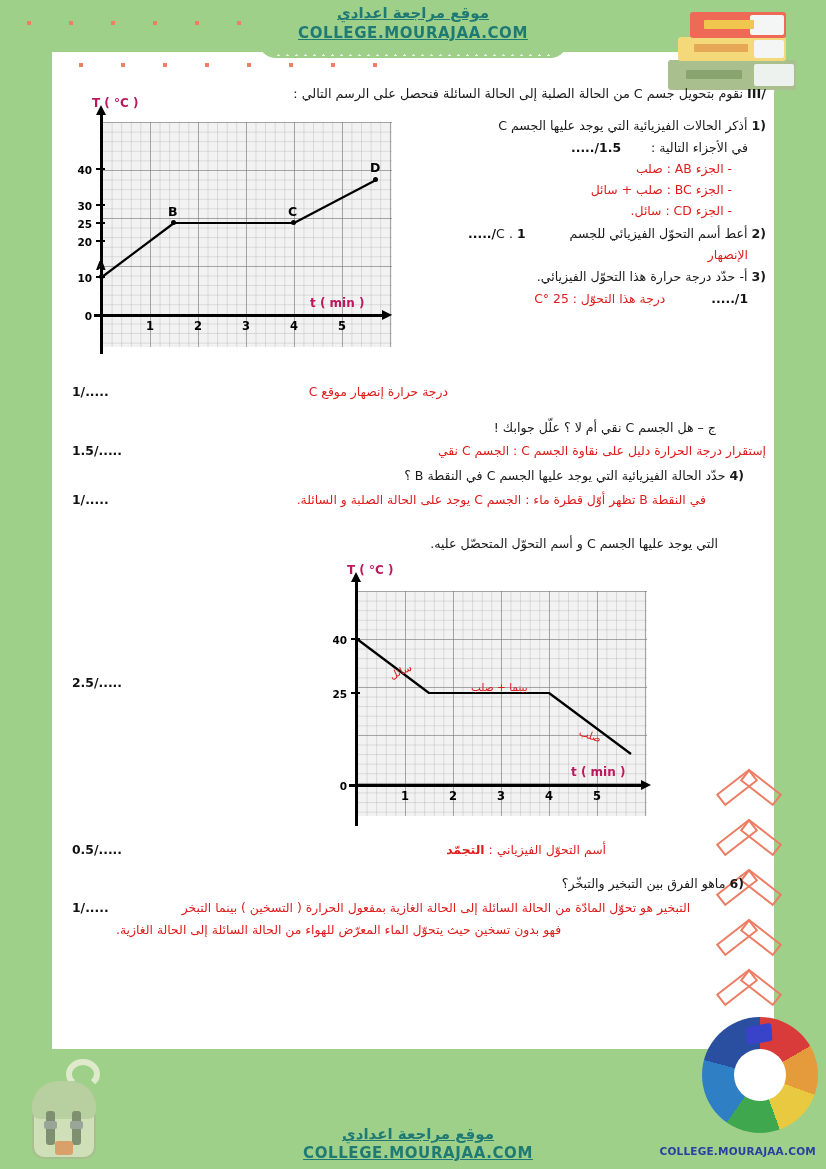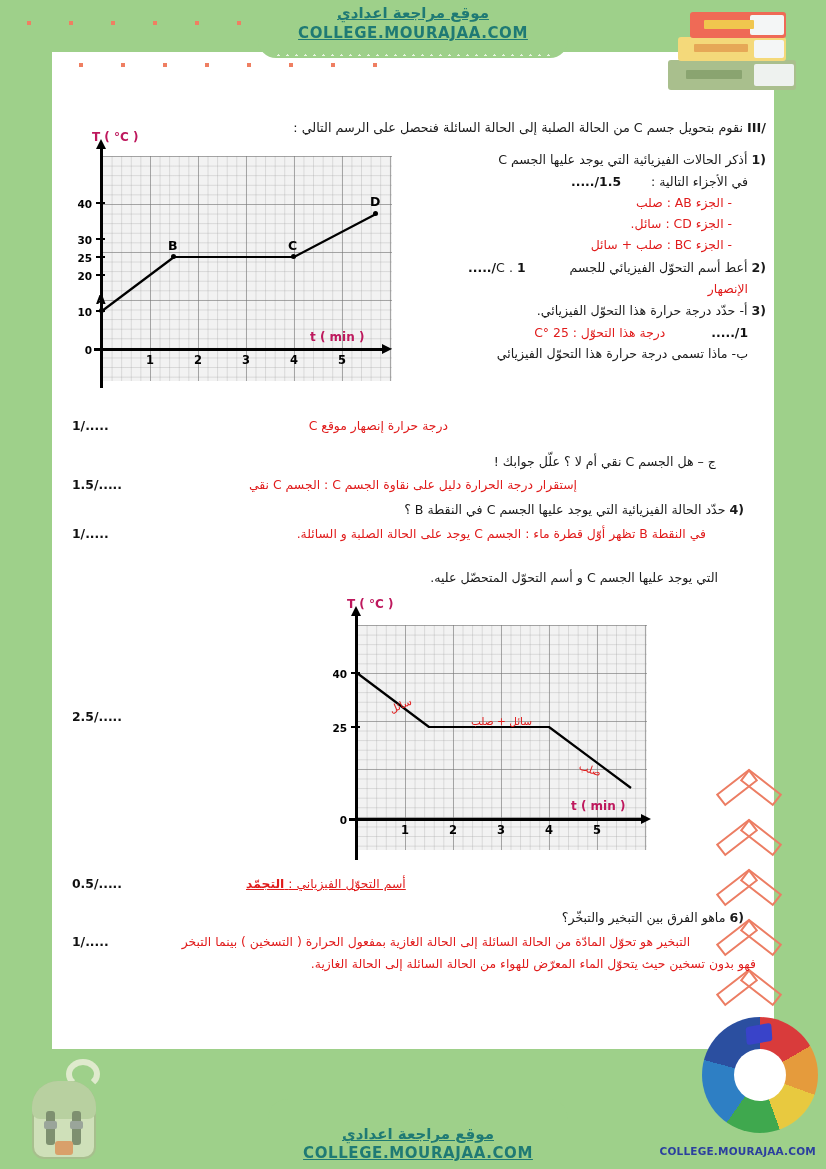--- a/index.html
+++ b/index.html
@@ -154,21 +154,21 @@
   .chev::before, .chev::after {
     content: ""; position: absolute; width: 38px; height: 11px;
     border: 2.4px solid #ec7d63; background: transparent;
   }
   .chev::before { left: 0;  top: 12px; transform: rotate(-38deg); }
   .chev::after  { left: 24px; top: 12px; transform: rotate(38deg); }
 
   
   .content {
     position: absolute;
-    left: 60px; top: 118px;
+    left: 60px; top: 84px;
     width: 706px; height: 900px;
     direction: rtl;
     color: #1a1a1a;
     font-size: 12.6px;
     line-height: 1.55;
   }
 
   .q-line { direction: rtl; text-align: right; font-size: 12.6px; }
   .ans    { color: #e01b1b; direction: rtl; text-align: right; font-size: 12.4px; }
   .ans-b  { color: #e01b1b; font-weight: bold; }
@@ -356,47 +356,46 @@
 
       <div class="row q-line">
         <span class="roman">1)</span>
         <span>أذكر الحالات الفيزيائية التي يوجد عليها الجسم C</span>
       </div>
       <div class="row q-line indent1">
         <span>في الأجزاء التالية :</span>
         <span class="mark" style="position:static; margin-right:26px;">1.5/.....</span>
       </div>
       <div class="row ans indent2">-   الجزء AB : صلب</div>
+      <div class="row ans indent2">-   الجزء BC : صلب + سائل</div>
       <div class="row ans indent2">-   الجزء CD : سائل.</div>
-      <div class="row ans indent2">-   الجزء BC : صلب + سائل</div>
 
       <div class="row q-line" style="margin-top:3px;">
         <span class="roman">2)</span>
         <span>أعط أسم التحوّل الفيزيائي للجسم C .</span>
         <span class="mark" style="position:static; margin-right:40px;">1/.....</span>
       </div>
       <div class="row ans indent1">الإنصهار</div>
 
       <div class="row q-line" style="margin-top:3px;">
         <span class="roman">3)</span>
         <span>أ- حدّد درجة حرارة هذا التحوّل الفيزيائي.</span>
       </div>
       <div class="row ans indent1">
         <span class="mark" style="position:static; color:#111; margin-left:42px;">1/.....</span>
         <span>درجة هذا التحوّل : 25 °C</span>
       </div>
-      <div class="row q-line indent1">ب- ماذا تسمى درجة حرارة هذا التحوّل الفيزيائي</div>
     </div>
 
     <div class="mark" style="top:298px;">1/.....</div>
     <div class="ans" style="position:absolute; right:318px; top:298px; width:360px; text-align:right;">درجة حرارة إنصهار موقع C</div>
 
     <div class="q-line" style="position:absolute; right:0; top:334px; width:706px; text-align:right; padding-right:50px;">ج – هل الجسم C نقي أم لا ؟ علّل جوابك !</div>
     <div class="mark" style="top:357px;">1.5/.....</div>
-    <div class="ans" style="position:absolute; right:0; top:357px; width:706px; text-align:center;">إستقرار درجة الحرارة دليل على نقاوة الجسم C : الجسم C نقي</div>
+    <div class="ans" style="position:absolute; right:0; top:357px; width:706px; ">إستقرار درجة الحرارة دليل على نقاوة الجسم C : الجسم C نقي</div>
 
     <div class="q-line" style="position:absolute; right:0; top:382px; width:706px; text-align:right; padding-right:22px;">
       <span class="roman">4)</span>
       <span>حدّد الحالة الفيزيائية التي يوجد عليها الجسم C في النقطة B ؟</span>
     </div>
     <div class="mark" style="top:406px;">1/.....</div>
     <div class="ans" style="position:absolute; right:60px; top:406px; width:560px; text-align:right;">في النقطة B تظهر أوّل قطرة ماء : الجسم C يوجد على الحالة الصلبة و السائلة.</div>
 
     <div class="q-line" style="position:absolute; right:0; top:450px; width:706px; text-align:right; padding-right:48px;">التي يوجد عليها الجسم C و أسم التحوّل المتحصّل عليه.</div>
     <div class="mark" style="top:557px;margin-top:32px;">2.5/.....</div>
@@ -425,32 +424,32 @@
       <div class="tick-lbl-x" style="left:144px; top:221px;">2</div>
       <div class="tick-lbl-x" style="left:192px; top:221px;">3</div>
       <div class="tick-lbl-x" style="left:240px; top:221px;">4</div>
       <div class="tick-lbl-x" style="left:288px; top:221px;">5</div>
 
       <svg class="curve" width="400" height="260">
         <polyline points="52,72 124,126 244,126 326,187" fill="none" stroke="#000" stroke-width="2.2" stroke-linejoin="round"></polyline>
       </svg>
 
       <div class="ph-lbl rot" style="left:84px; top:96px;">سائل</div>
-      <div class="ph-lbl" style="left:166px; top:112px;">سائل + صلب</div>
+      <div class="ph-lbl" style="left:166px; top:112px;">بينما + صلب</div>
       <div class="ph-lbl rot2" style="left:274px; top:160px;">صلب</div>
     </div>
 
     <div class="mark" style="top:756px;">0.5/.....</div>
-    <div class="ans" style="position:absolute; right:160px; top:756px; width:360px; text-align:left;text-decoration:underline;">
+    <div class="ans" style="position:absolute; right:160px; top:756px; width:360px; text-align:right;">
       <span>أسم التحوّل الفيزياني :</span>
       <span class="ans-b">التجمّد</span>
     </div>
 
     <div class="q-line" style="position:absolute; right:0; top:790px; width:706px; text-align:right; padding-right:22px;">
       <span class="roman">6)</span>
       <span>ماهو الفرق بين التبخير والتبخّر؟</span>
     </div>
     <div class="mark" style="top:814px;">1/.....</div>
     <div class="ans" style="position:absolute; right:10px; top:814px; width:640px; text-align:center;">التبخير هو تحوّل المادّة من الحالة السائلة إلى الحالة الغازية بمفعول الحرارة ( التسخين ) بينما التبخر</div>
-    <div class="ans" style="position:absolute; right:10px; top:836px; width:640px; text-align:right;">فهو بدون تسخين حيث يتحوّل الماء المعرّض للهواء من الحالة السائلة إلى الحالة الغازية.</div>
+    <div class="ans" style="position:absolute; right:10px; top:836px; width:640px; text-align:left;">فهو بدون تسخين حيث يتحوّل الماء المعرّض للهواء من الحالة السائلة إلى الحالة الغازية.</div>
 
   </div>
 </div>
 
 </body></html>

